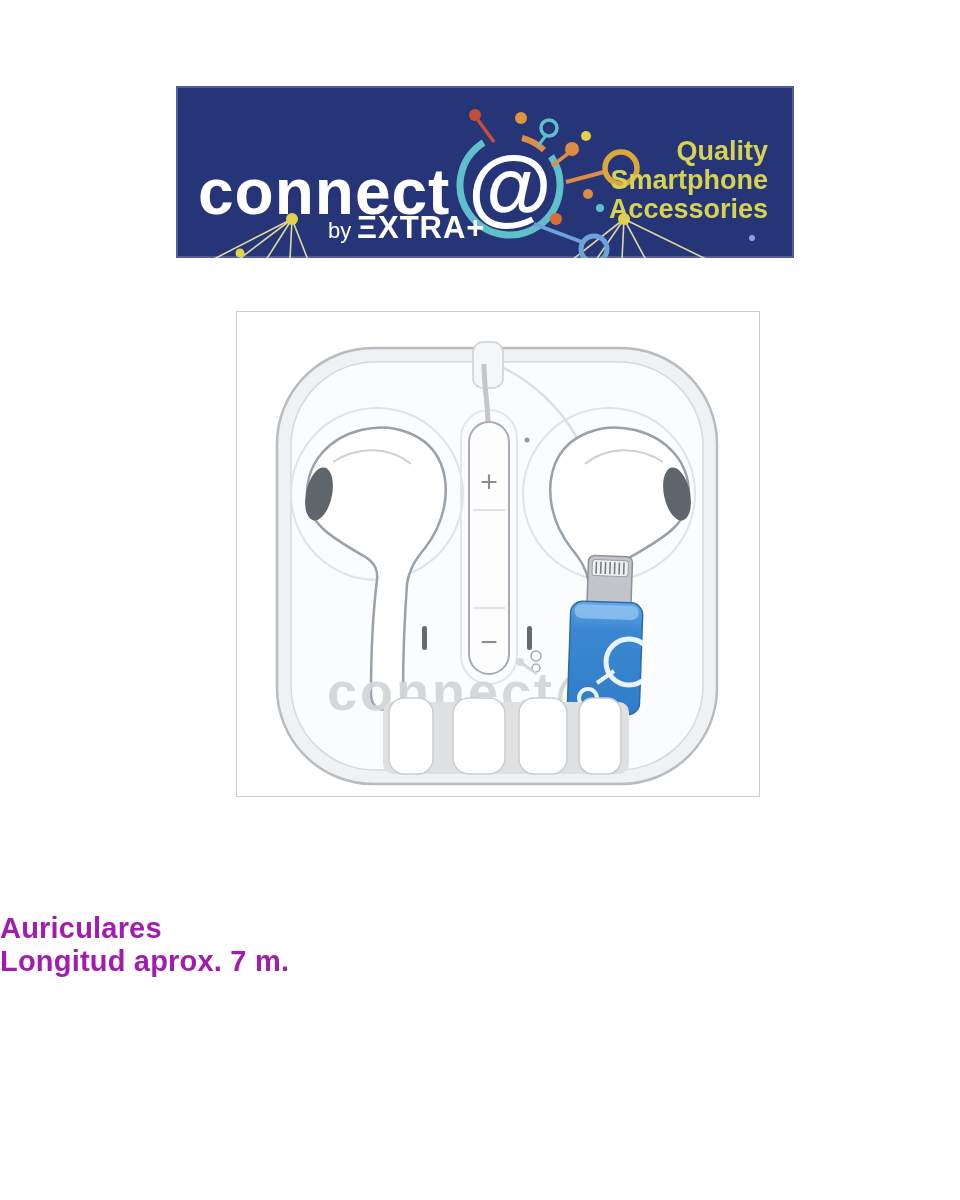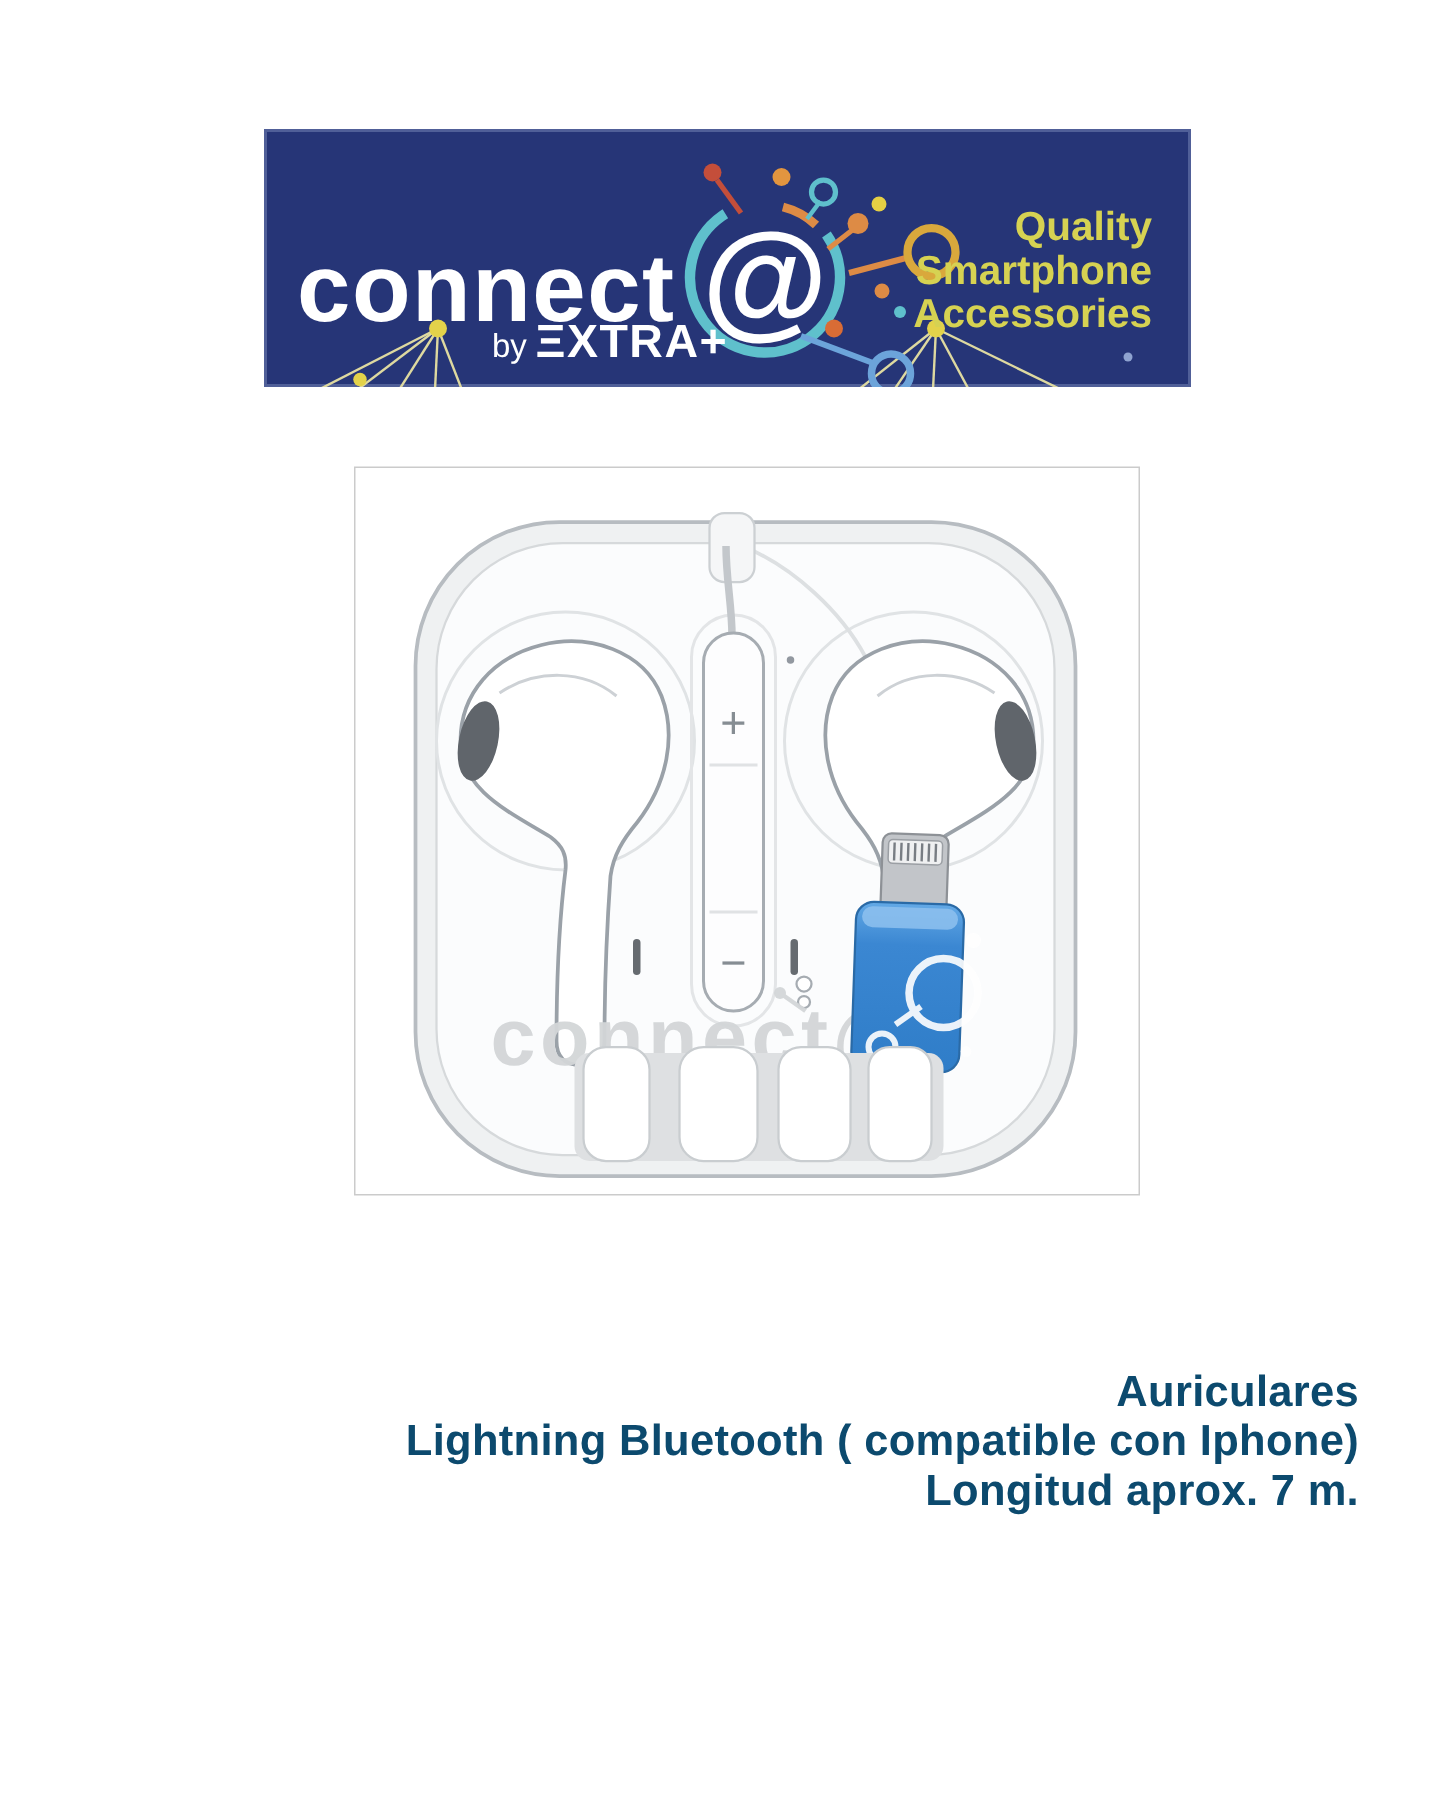--- a/index.html
+++ b/index.html
@@ -10,22 +10,22 @@
   .banner{
     position:absolute;left:176px;top:86px;width:618px;height:172px;
     background:#263577;box-shadow:inset 0 0 0 2px rgba(160,175,215,.35);
   }
   .banner svg{position:absolute;left:0;top:0;}
   .photo{
     position:absolute;left:236px;top:311px;width:522px;height:484px;
     background:#ffffff;border:1px solid #cbcbcb;
   }
   .caption{
-    position:absolute;left:0;top:912px;width:906px;text-align:right;
-    font-weight:bold;font-size:29px;line-height:33px;color:#0c4a6e;
+    position:absolute;left:0;top:912px;width:906px;text-align:left;
+    font-weight:bold;font-size:29px;line-height:33px;color:#a21caf;
     letter-spacing:.2px;
   }
   text{font-family:"Liberation Sans", sans-serif;}
 </style>
 </head>
 <body>
 
 <div class="banner">
   <svg width="618" height="172" viewBox="0 0 618 172">
 
@@ -168,15 +168,14 @@
       <rect x="152" y="386" width="44" height="76" rx="15" fill="#ffffff" stroke="#c9cdd0" stroke-width="1.5"></rect>
       <rect x="216" y="386" width="52" height="76" rx="16" fill="#ffffff" stroke="#c9cdd0" stroke-width="1.5"></rect>
       <rect x="282" y="386" width="48" height="76" rx="15" fill="#ffffff" stroke="#c9cdd0" stroke-width="1.5"></rect>
       <rect x="342" y="386" width="42" height="76" rx="14" fill="#ffffff" stroke="#c9cdd0" stroke-width="1.5"></rect>
     </g>
   </svg>
 </div>
 
 <div class="caption">
   <div>Auriculares</div>
-  <div>Lightning Bluetooth ( compatible con Iphone)</div>
   <div>Longitud aprox. 7 m.</div>
 </div>
 
 </body></html>

